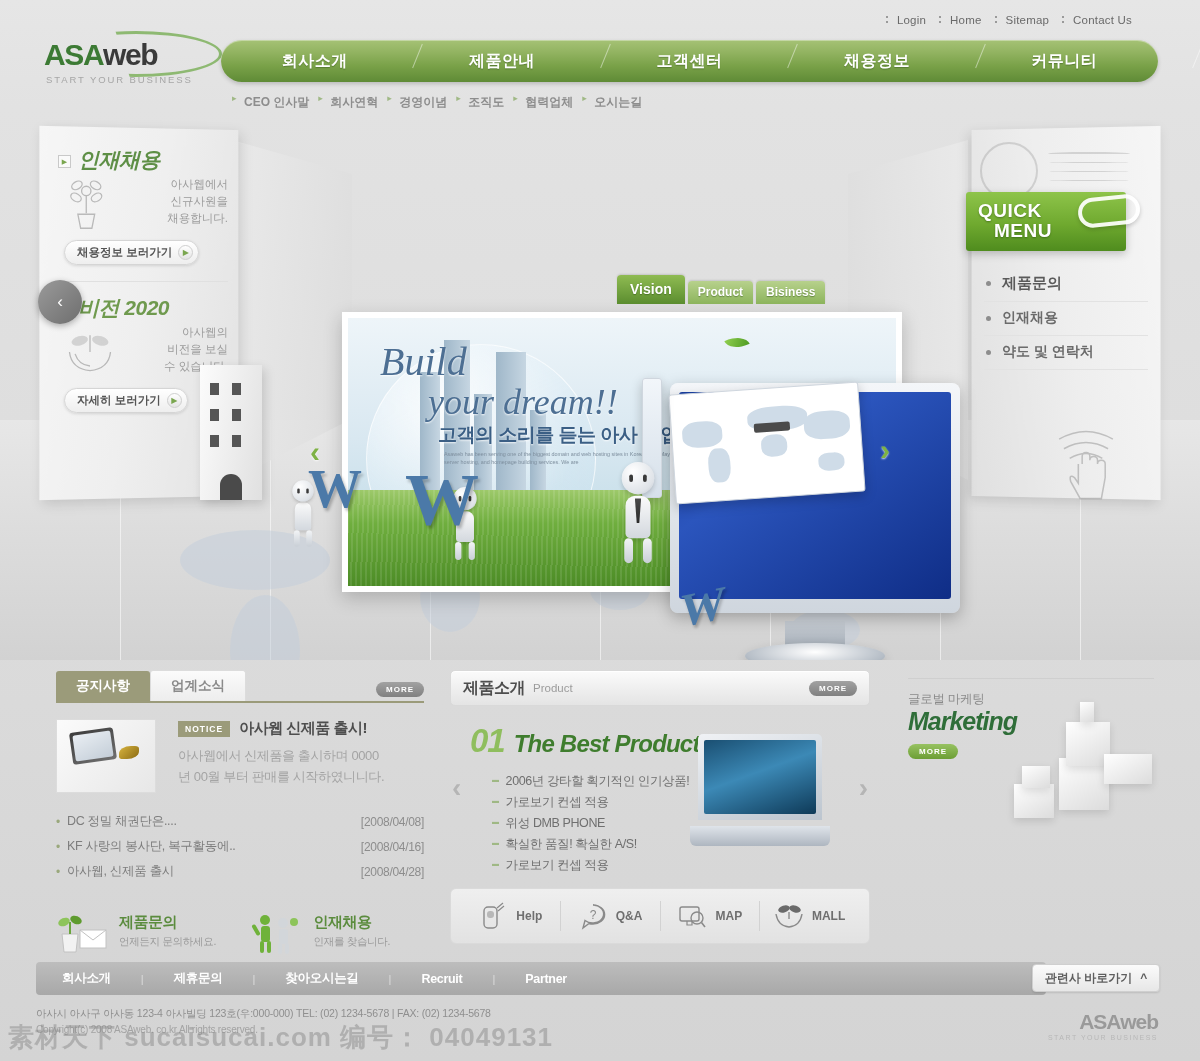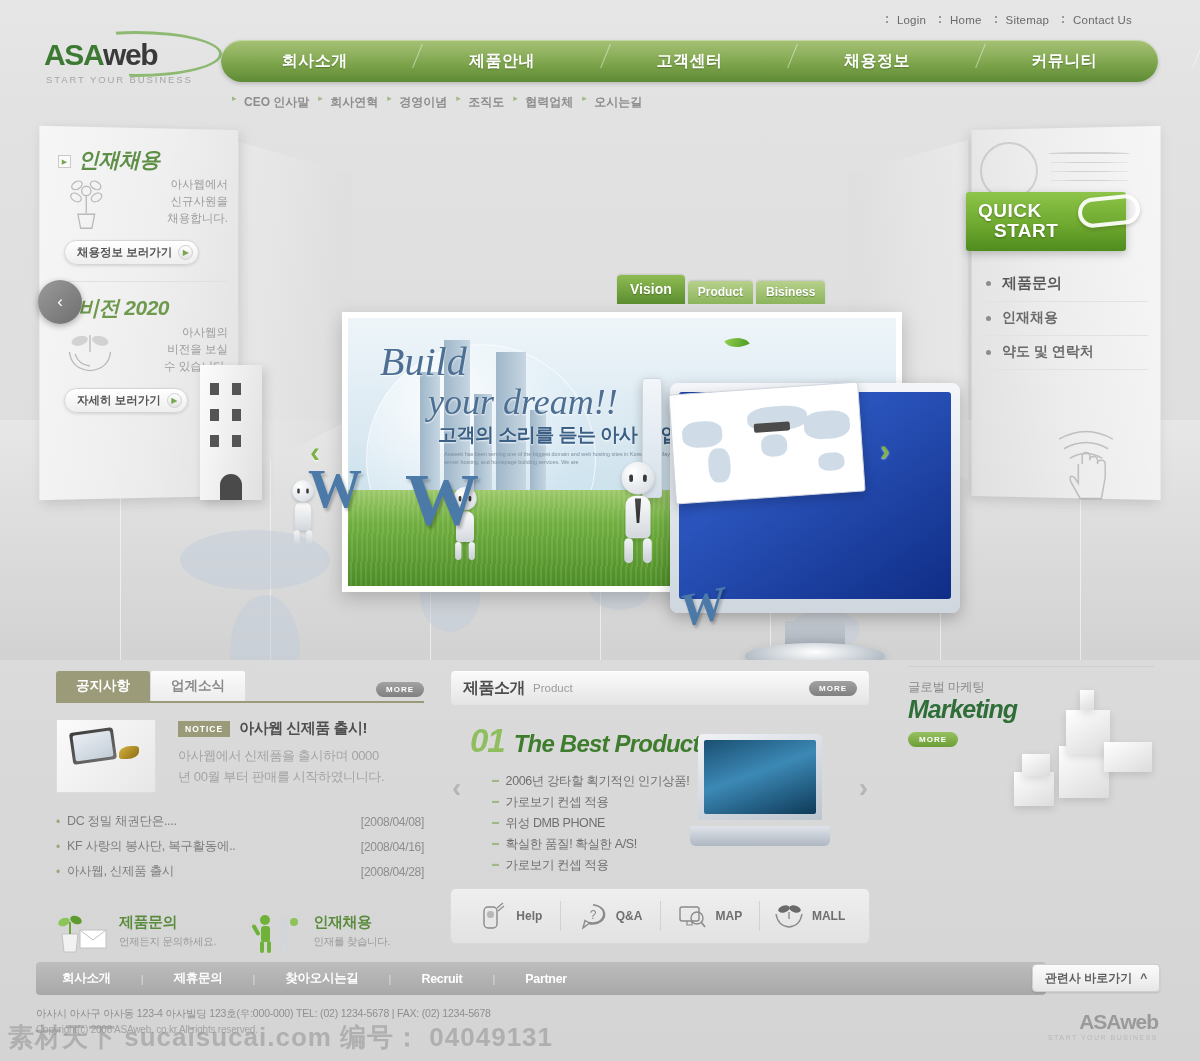--- a/index.html
+++ b/index.html
@@ -400,21 +400,21 @@
     margin-top: 10px; height: 56px; border-radius: 6px;
     background: linear-gradient(180deg,#efefef,#e2e2e2); border: 1px solid #dadada;
     display: flex; align-items: center; padding: 0 10px;
   }
   .hitem { flex: 1; display: flex; align-items: center; justify-content: center; gap: 8px; cursor: pointer; }
   .hitem .hi { width: 30px; height: 28px; position: relative; }
   .hitem .hl { font-size: 12px; color: #6f6f6f; font-weight: bold; }
   .hsep { width: 1px; height: 30px; background: #d2d2d2; }
 
   
-  .col-glob { position: absolute; left: 908px; top: 4px; width: 246px; }
+  .col-glob { position: absolute; left: 908px; top: 16px; width: 246px; }
   .gline-top { height: 1px; background: #cfcfcf; }
   .g-ko { font-size: 12.5px; color: #8a8a8a; margin-top: 12px; letter-spacing: -.3px; }
   .g-en1 { font-size: 29px; font-weight: bold; color: #82b552; line-height: 31px; letter-spacing: -1px; }
   .g-en2 { font-size: 25px; font-weight: bold; color: #2f6e39; line-height: 31px; letter-spacing: -1px; margin-top: -2px; font-style: italic; }
   .more-green {
     display: inline-block; margin-top: 7px;
     background: linear-gradient(180deg,#97c261,#6c9e35); color: #ffffff;
     font-size: 8px; font-weight: bold; letter-spacing: 1px;
     padding: 3px 11px; border-radius: 9px; cursor: pointer;
   }
@@ -583,21 +583,21 @@
     <div class="wall-right-wing"></div>
     <div class="wall-right"></div>
 
     <div class="rp">
       <div class="stamp">
         <i class="circ"></i>
           <i class="wv"></i>
       </div>
       <div class="qm">
         <span>QUICK</span>
-        <span class="l2">START</span>
+        <span class="l2">MENU</span>
         <i class="clip"></i>
       </div>
       <div class="qm-list">
         <div class="qi">
           <i class="dot"></i>
           <span class="lb">제품문의</span>
         </div>
         <div class="qi">
           <i class="dot"></i>
           <span class="lb">인재채용</span>

